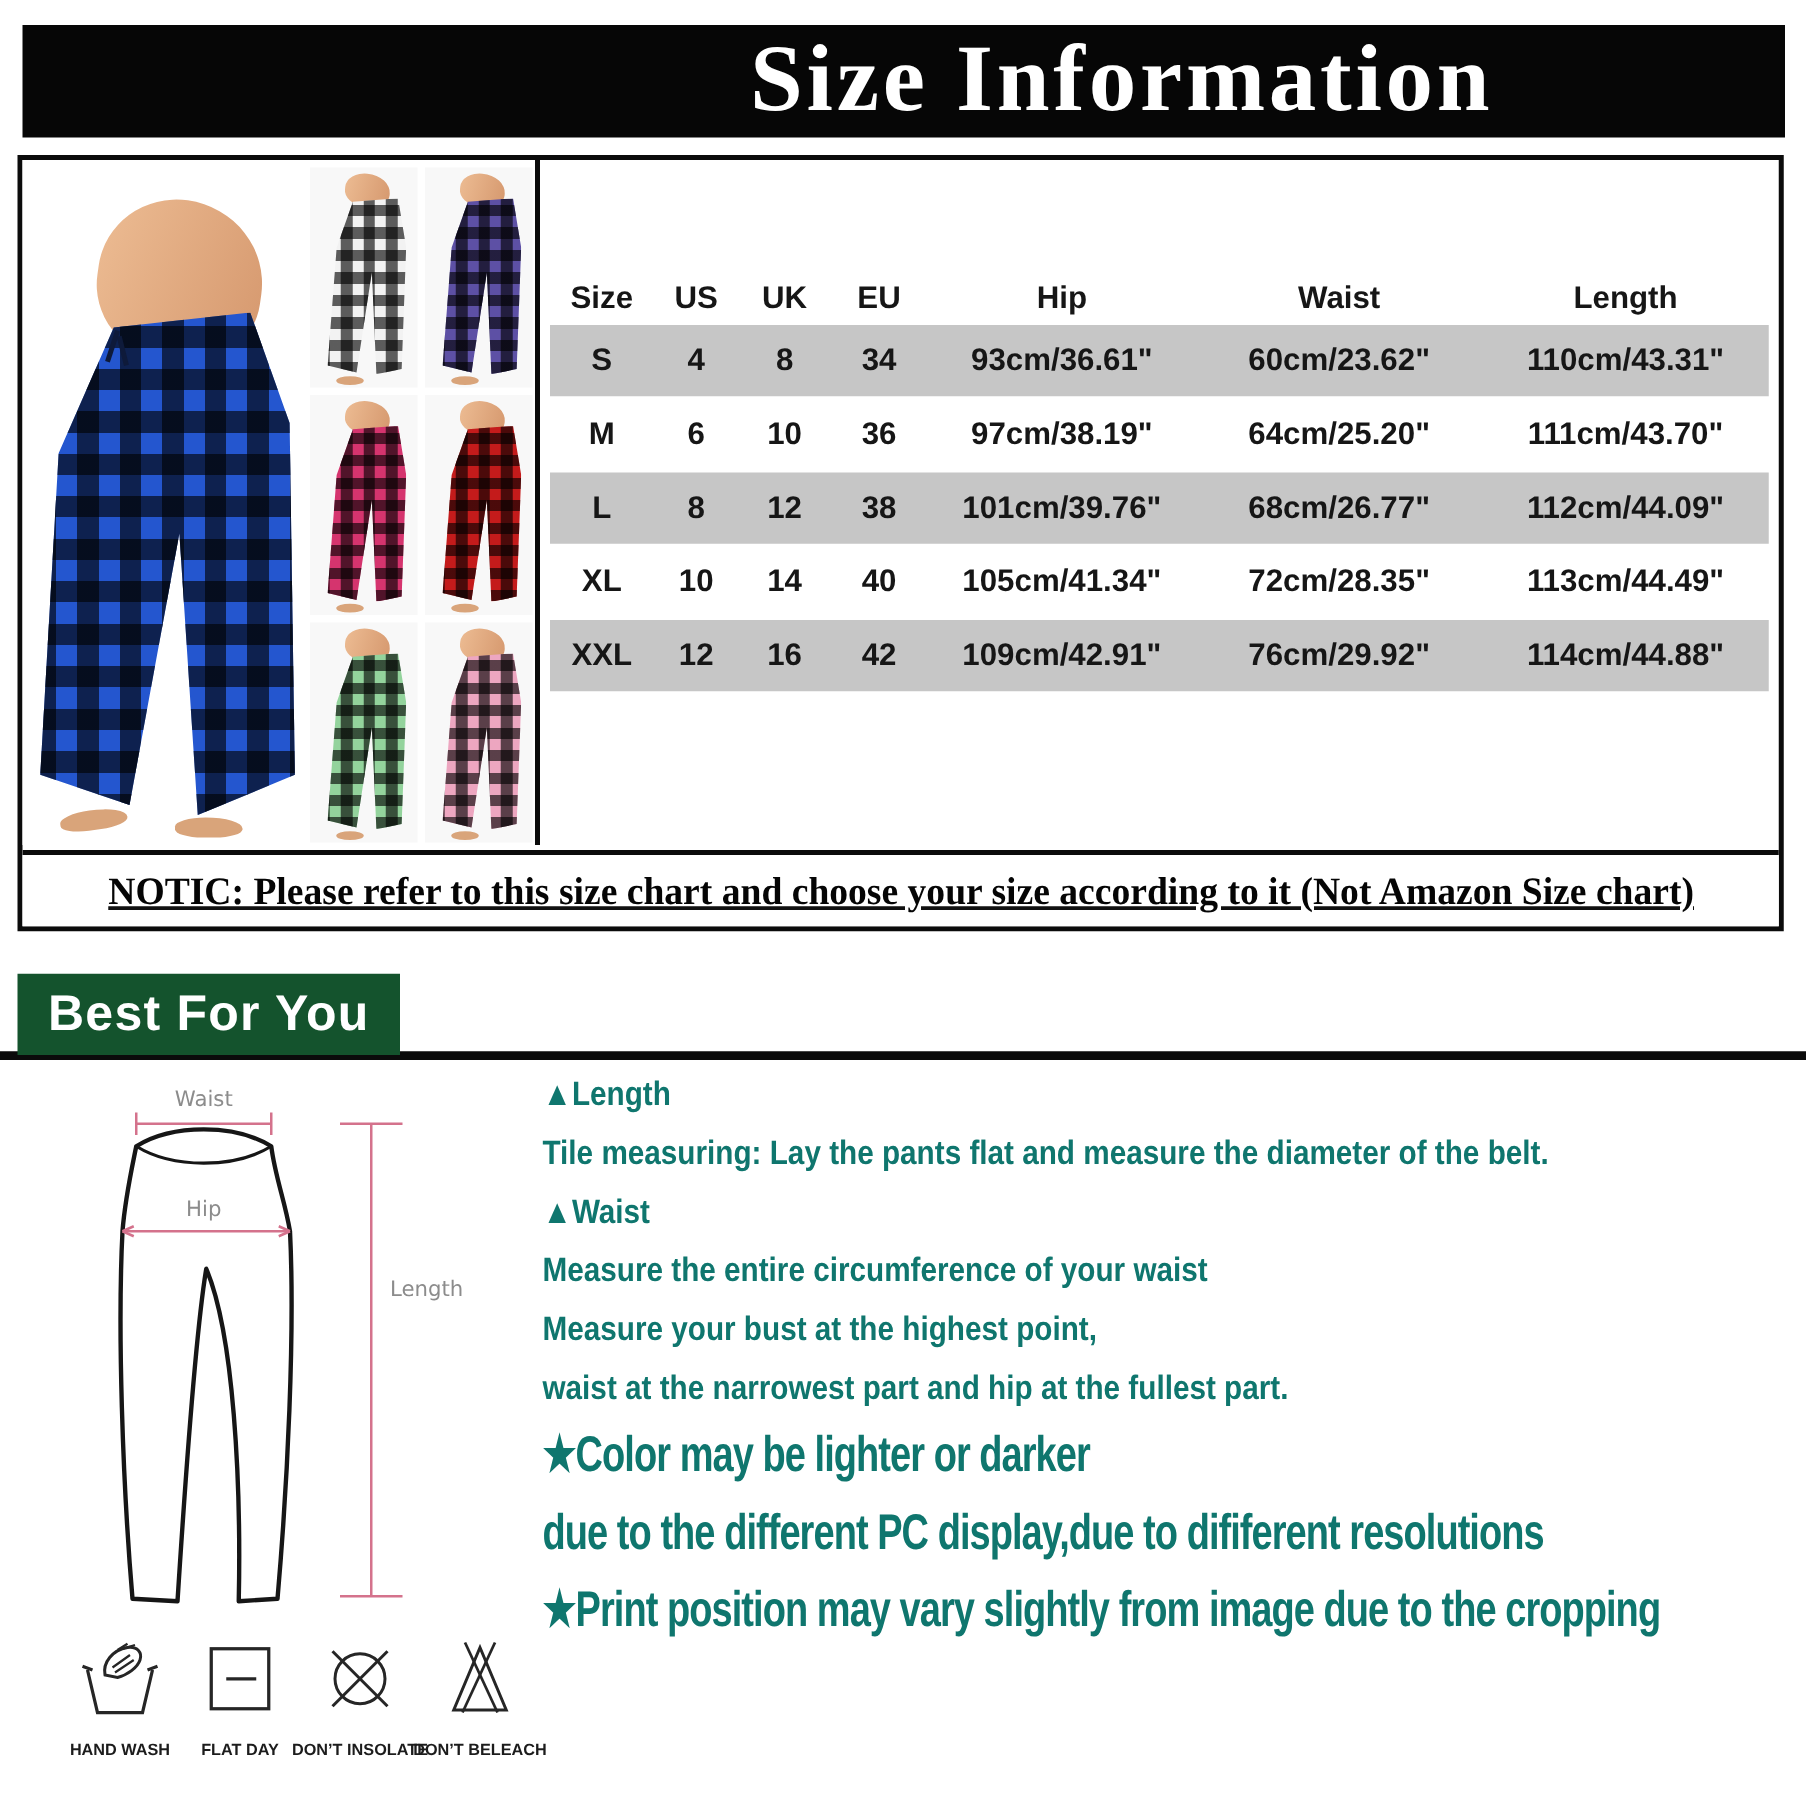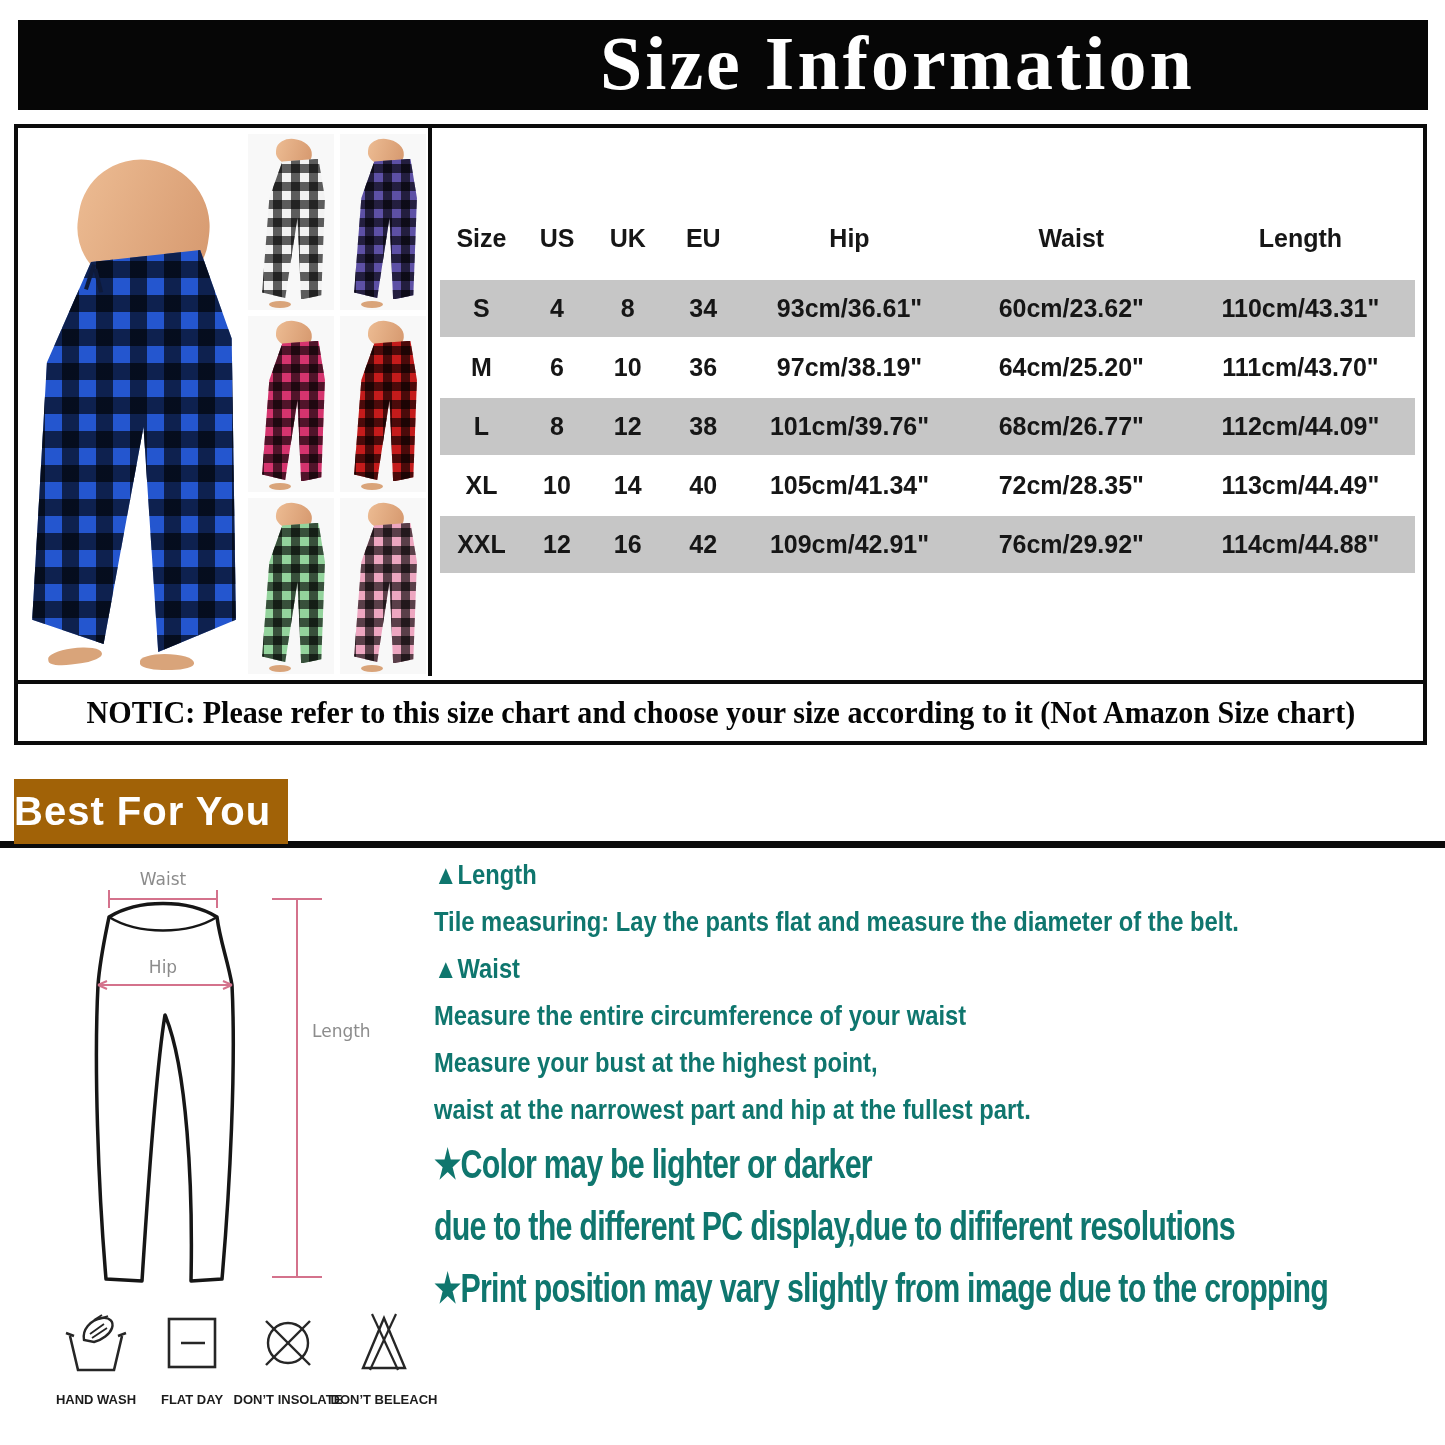--- a/index.html
+++ b/index.html
@@ -12,28 +12,28 @@
         color:#fff;font-family:"Liberation Serif",serif;font-weight:bold;font-size:76px;
         letter-spacing:3px;white-space:nowrap;}
 
   
   .chart-box{position:absolute;left:14px;top:124px;width:1413px;height:621px;
         border:4px solid #0b0b0b;box-sizing:border-box;background:#fff;}
   .images-panel{position:absolute;left:0;top:0;width:410px;height:548px;background:#fff;overflow:hidden;}
   .v-divider{position:absolute;left:410px;top:0;width:4px;height:548px;background:#0b0b0b;}
   .table-panel{position:absolute;left:414px;top:0;right:0;height:548px;}
   .notice-strip{position:absolute;left:0;right:0;bottom:0;height:61px;border-top:4px solid #0b0b0b;
-        box-sizing:border-box;display:flex;align-items:center;justify-content:center;background:#fff;}
+        box-sizing:border-box;display:flex;align-items:center;justify-content:center;background:#fff;text-decoration:underline;}
   .notice-strip .notice{font-family:"Liberation Serif",serif;font-weight:bold;font-size:31px;
         white-space:nowrap;display:inline-block;transform:scaleX(.97);color:#050505;}
 
   
   .t-row{display:grid;grid-template-columns:8.5% 7% 7.5% 8% 22% 23.5% 23.5%;
         align-items:center;margin:0 8px 2px 8px;height:57px;}
-  .t-head{height:36px;margin-top:92px;margin-bottom:24px;}
+  .t-head{height:36px;margin-top:92px;margin-bottom:4px;}
   .t-cell{text-align:center;font-weight:bold;font-size:25px;color:#161616;white-space:nowrap;}
   .shade{background:#c6c6c6;}
 
   
   .plaid{background-color:var(--c,#2456cf);
         background-image:
           repeating-linear-gradient(90deg, rgba(0,0,0,.62) 0 var(--s,12px), transparent var(--s,12px) calc(var(--s,12px)*2)),
           repeating-linear-gradient(0deg,  rgba(0,0,0,.62) 0 var(--s,12px), transparent var(--s,12px) calc(var(--s,12px)*2));}
   .main-photo{position:absolute;left:4px;top:6px;width:222px;height:540px;background:#fff;overflow:hidden;}
   .torso{position:absolute;left:56px;top:26px;width:132px;height:128px;
@@ -50,22 +50,22 @@
         display:grid;grid-template-columns:1fr 1fr;grid-auto-rows:1fr;gap:6px;}
   .thumb{position:relative;background:#f8f8f8;overflow:hidden;}
   .t-torso{position:absolute;left:32%;top:3%;width:42%;height:15%;
         background:linear-gradient(100deg,#ecbb92,#d6996f);border-radius:46% 54% 40% 44%;transform:rotate(6deg);}
   .t-pants{position:absolute;left:8%;top:14%;width:84%;height:80%;--s:9px;
         clip-path:polygon(38% 2%,88% 0%,97% 28%,92% 97%,64% 100%,59% 42%,42% 99%,10% 95%,20% 28%);}
   .thumb::after{content:"";position:absolute;left:24%;bottom:1%;width:26%;height:4%;
         background:#d9a47a;border-radius:50%;}
 
   
-  .best-banner{position:absolute;left:14px;top:779px;width:274px;height:65px;background:#a16207;
-        display:flex;align-items:center;z-index:2;}
+  .best-banner{position:absolute;left:14px;top:779px;width:306px;height:65px;background:#14532d;
+        display:flex;align-items:center;justify-content:center;z-index:2;}
   .best-banner span{color:#fff;font-weight:bold;font-size:40px;letter-spacing:1px;}
   .best-line{position:absolute;left:0;top:841px;width:1445px;height:7px;background:#0b0b0b;}
 
   
   .diagram{position:absolute;left:60px;top:855px;}
 
   
   .notes-col{position:absolute;left:434px;top:862px;width:1010px;}
   .note{white-space:nowrap;}
   .note-h,.note-p{font-weight:bold;font-size:27px;line-height:1;margin-bottom:20px;color:#0f766e;}

